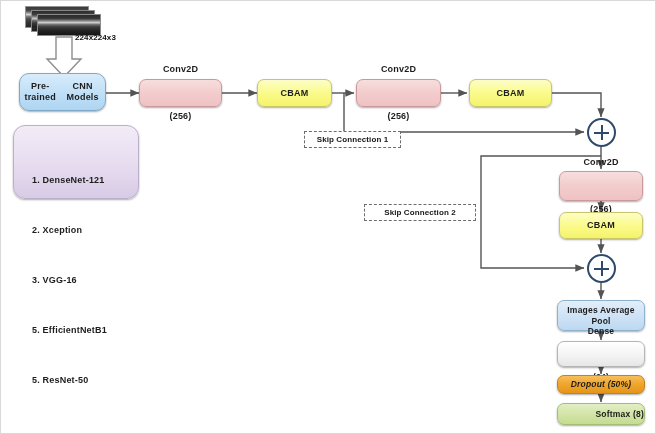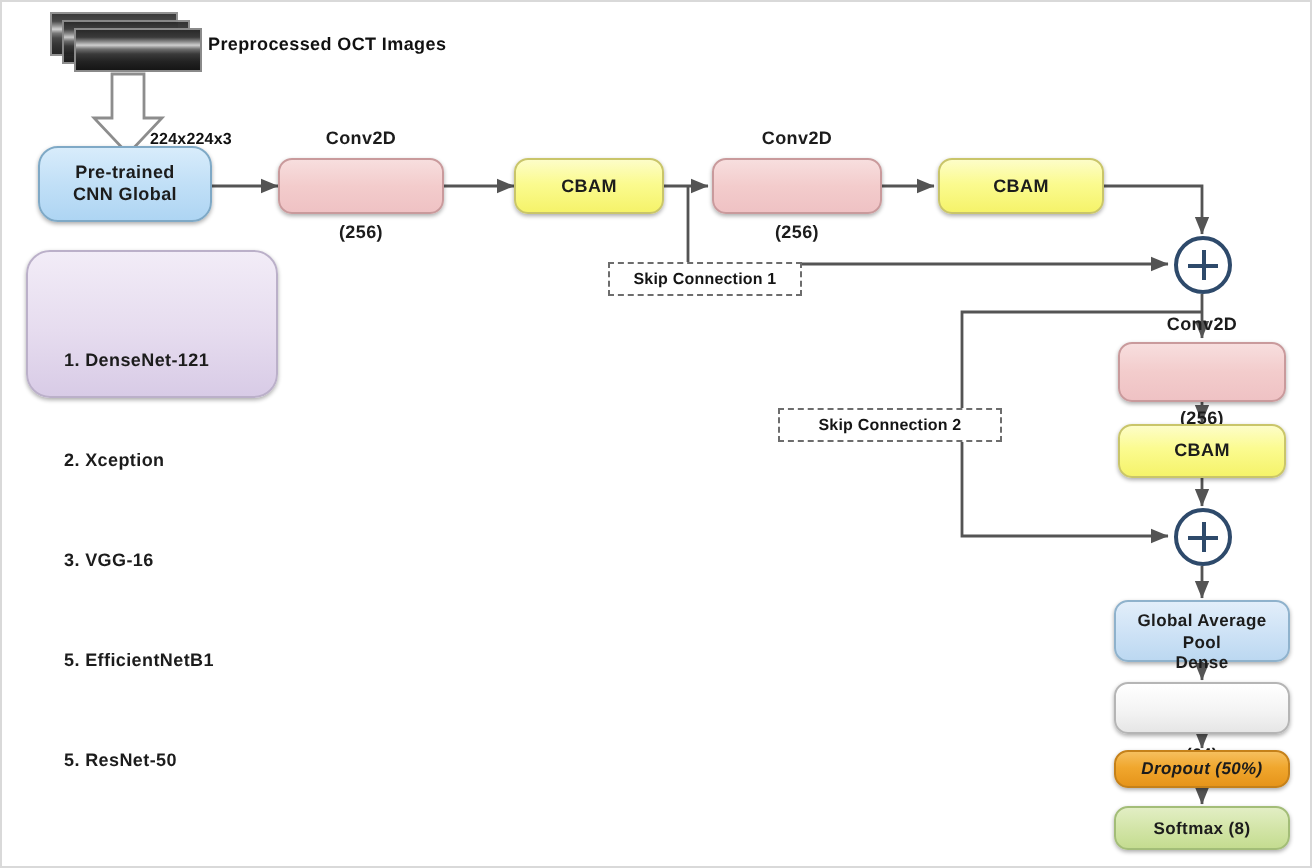--- a/index.html
+++ b/index.html
@@ -151,27 +151,26 @@
 
     <path class="bigarrow" d="M55,36 L71,36 L71,58 L80,58 L63,76 L46,58 L55,58 Z"></path>
   </svg>
 
   <div class="octstack" style="left:24px;top:5px;width:76px;height:30px;">
     <div class="octimg" style="left:0;top:0;width:62px;height:20px;opacity:.92;"></div>
     <div class="octimg" style="left:6px;top:4px;width:62px;height:20px;opacity:.96;"></div>
     <div class="octimg" style="left:12px;top:8px;width:62px;height:20px;"></div>
   </div>
 
-  <div class="caption" style="left:103px;top:16px;">Preprocessed OCT Images</div>
-
-  <div class="dimlabel" style="left:74px;top:32px;margin-top:32px;">224x224x3</div>
-
-  <div class="node n-cnn" style="left:18px;top:72px;width:87px;height:38px;font-size:9px;flex-direction:column;">
+
+  <div class="dimlabel" style="left:74px;top:32px;">224x224x3</div>
+
+  <div class="node n-cnn" style="left:18px;top:72px;width:87px;height:38px;font-size:9px;flex-direction:row;">
     <span class="lines">Pre-trained</span>
-    <span class="lines">CNN Global</span>
+    <span class="lines">CNN Models</span>
   </div>
 
   <div class="node n-models" style="left:12px;top:124px;width:126px;height:74px;">
     <span class="sub">1.  DenseNet-121</span>
     <span class="sub">2.  Xception</span>
     <span class="sub">3.  VGG-16</span>
     <span class="sub">5.  EfficientNetB1</span>
     <span class="sub">5.  ResNet-50</span>
   </div>
 
@@ -190,47 +189,47 @@
   </div>
 
   <div class="node n-cbam" style="left:468px;top:78px;width:83px;height:28px;font-size:9px;">
     <span>CBAM</span>
   </div>
 
   <div class="skiplabel" style="left:303px;top:130px;width:97px;height:17px;">
     <span>Skip Connection 1</span>
   </div>
 
-  <div class="skiplabel" style="left:388px;top:203px;width:112px;height:17px;">
+  <div class="skiplabel" style="left:363px;top:203px;width:112px;height:17px;">
     <span>Skip Connection 2</span>
   </div>
 
   <div class="plus" style="left:586px;top:117px;width:29px;height:29px;"></div>
   <div class="plus" style="left:586px;top:253px;width:29px;height:29px;"></div>
 
   <div class="node n-conv" style="left:558px;top:170px;width:84px;height:30px;font-size:9px;flex-direction:column;">
     <span class="lines">Conv2D</span>
     <span class="sub">(256)</span>
   </div>
 
   <div class="node n-cbam" style="left:558px;top:211px;width:84px;height:27px;font-size:9px;">
     <span>CBAM</span>
   </div>
 
   <div class="node n-gap" style="left:556px;top:299px;width:88px;height:31px;font-size:8.5px;flex-direction:column;">
-    <span class="lines">Global Average</span>
+    <span class="lines">Images Average</span>
     <span class="lines">Pool</span>
   </div>
 
   <div class="node n-dense" style="left:556px;top:340px;width:88px;height:26px;font-size:8.5px;flex-direction:column;">
     <span class="lines">Dense</span>
     <span class="sub">(64)</span>
   </div>
 
   <div class="node n-dropout" style="left:556px;top:374px;width:88px;height:19px;font-size:8.5px;">
     <span>Dropout (50%)</span>
   </div>
 
-  <div class="node n-softmax" style="left:556px;top:402px;width:88px;height:22px;font-size:8.5px;">
+  <div class="node n-softmax" style="left:556px;top:402px;width:88px;height:22px;font-size:8.5px;justify-content:flex-end;">
     <span>Softmax (8)</span>
   </div>
 
 </div>
 
 </body></html>

